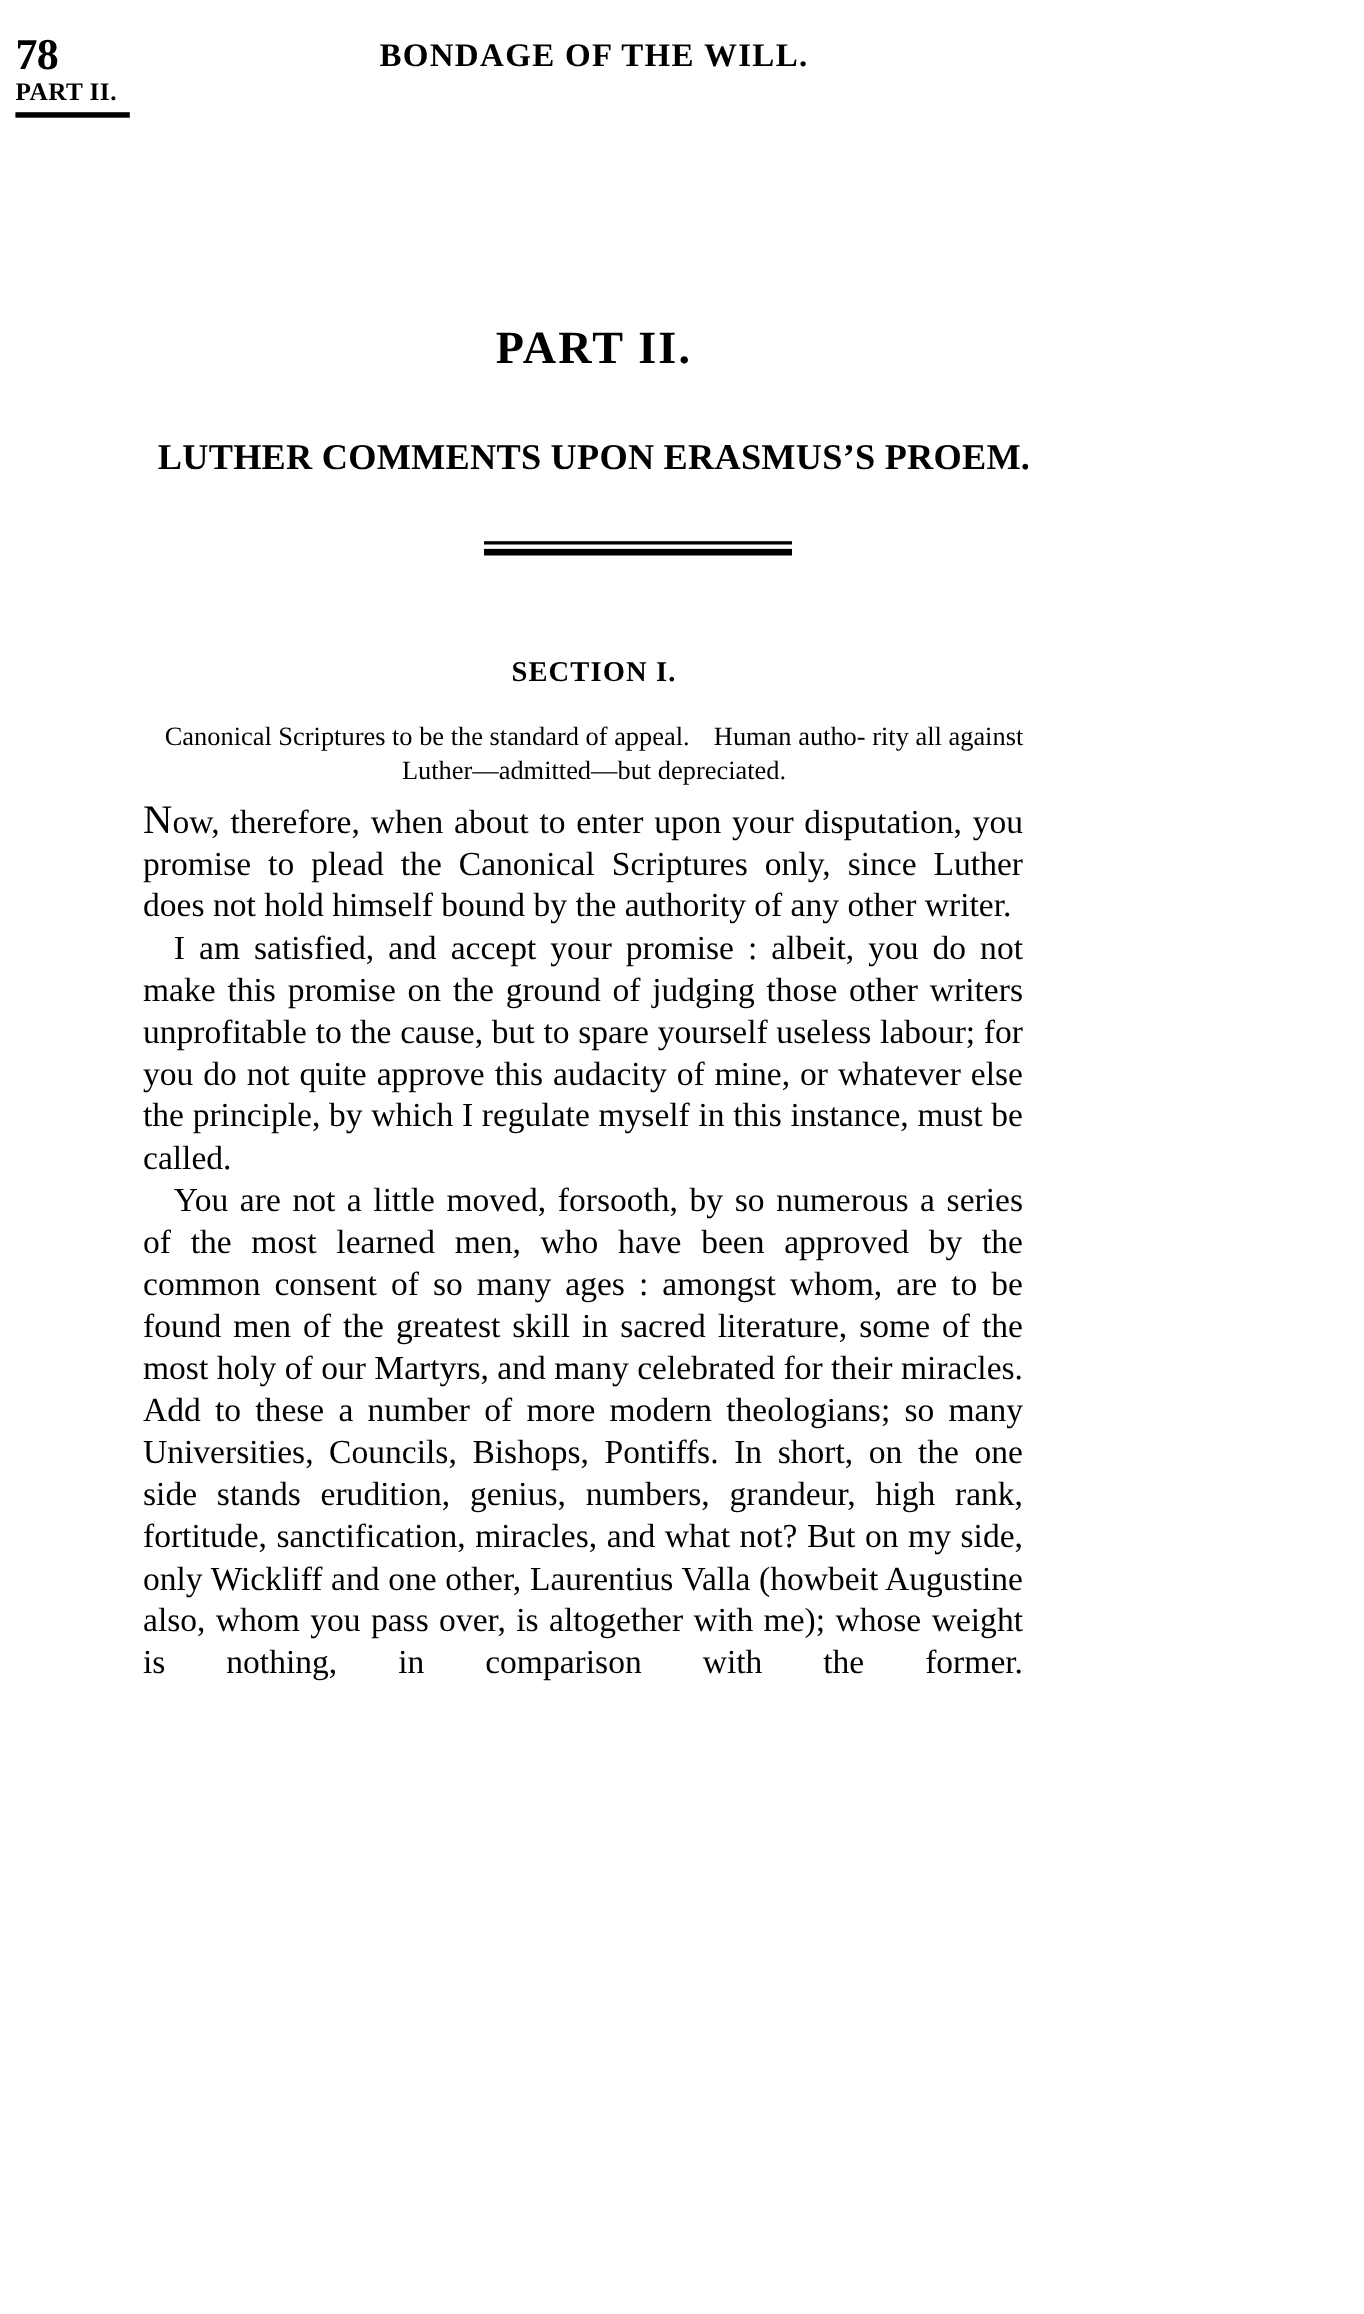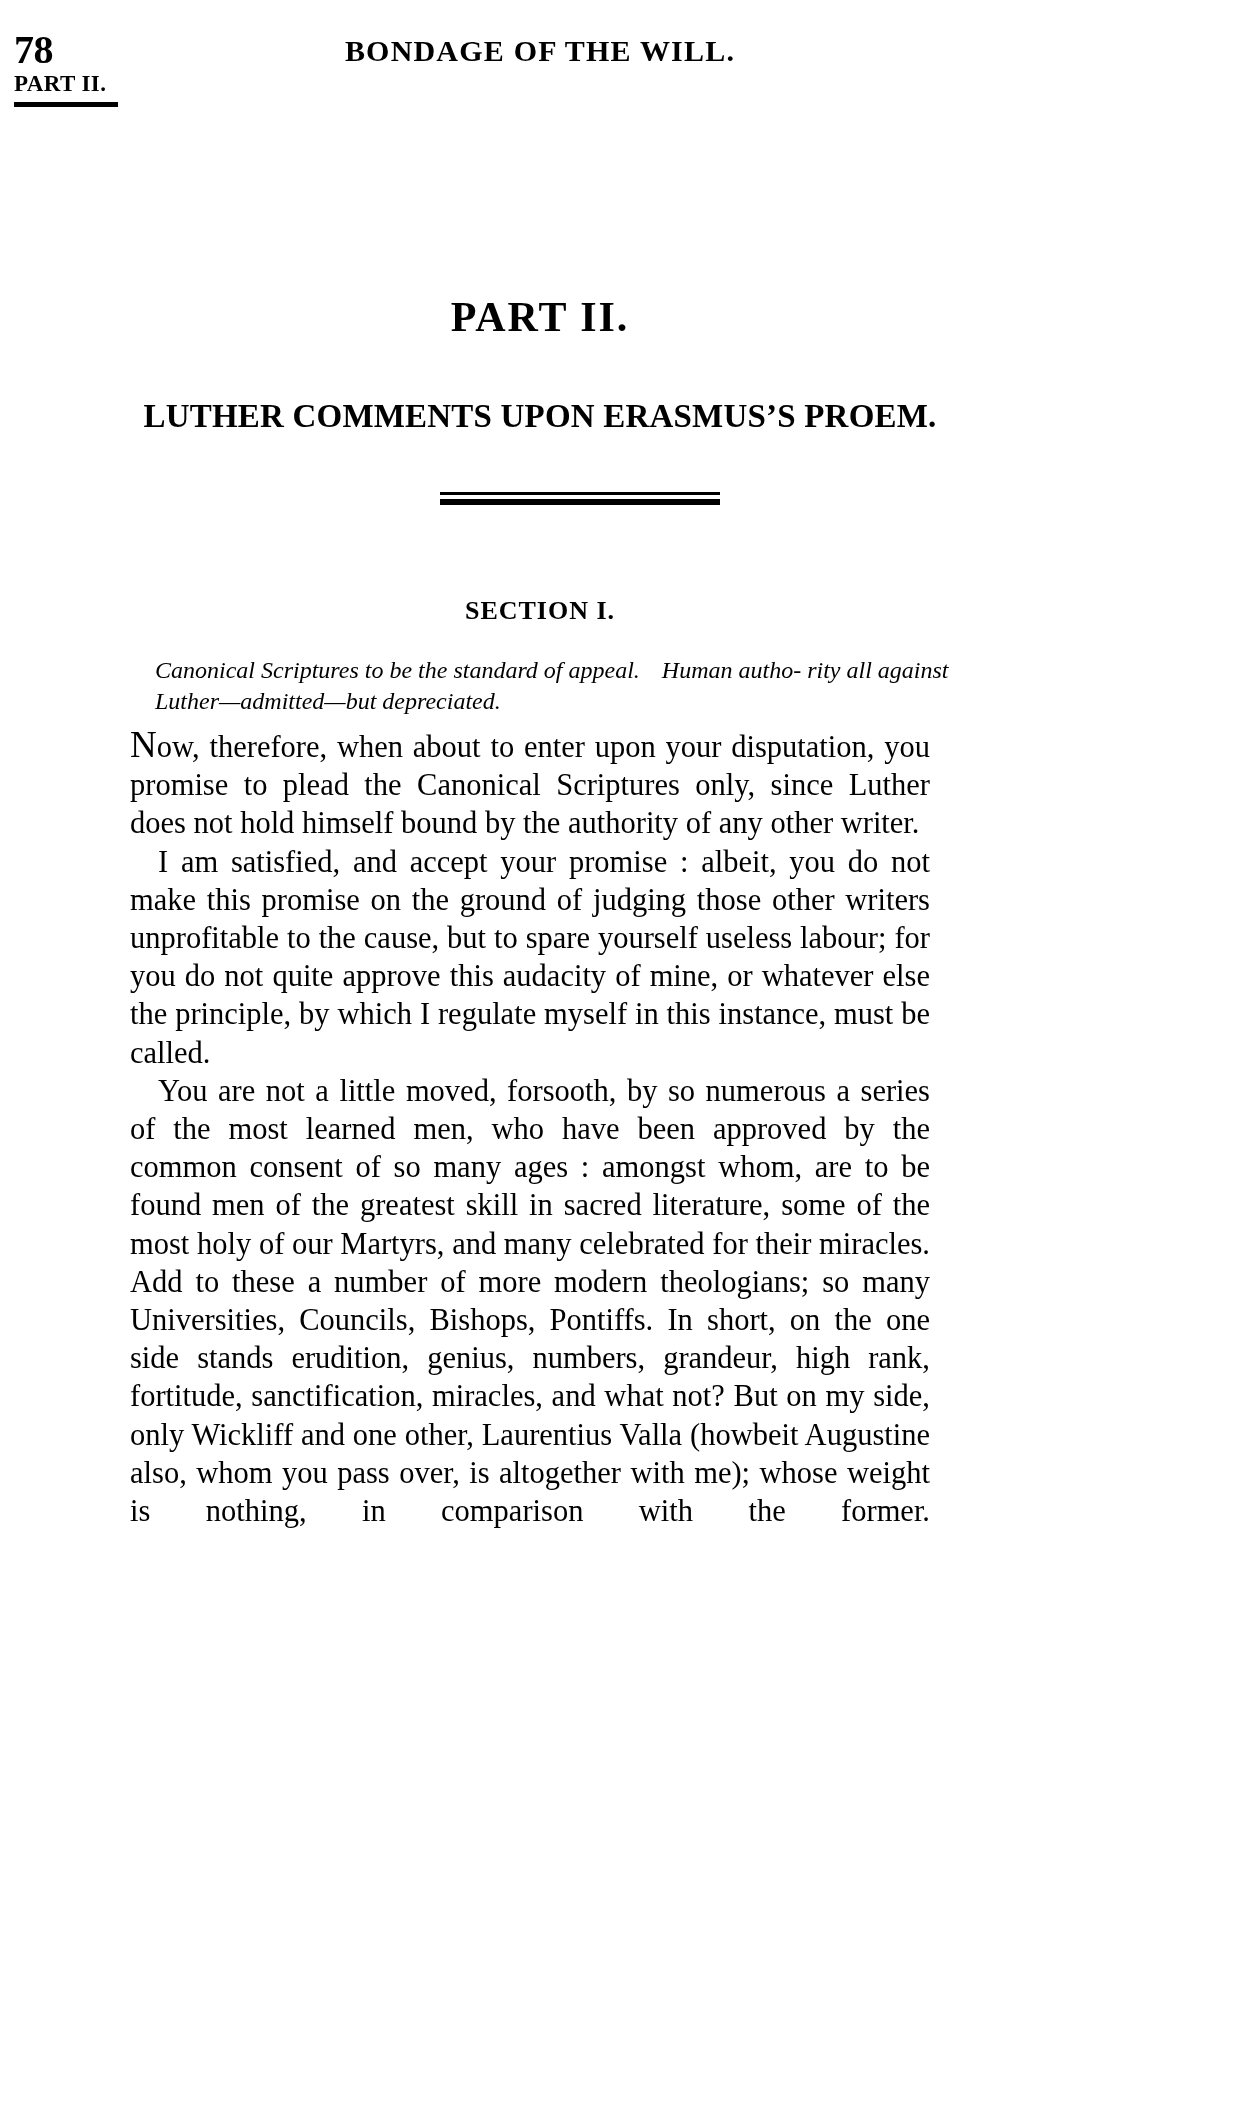--- a/index.html
+++ b/index.html
@@ -137,23 +137,23 @@
     font-weight: bold;
     letter-spacing: 1px;
     line-height: 1;
     transform: translateX(-80px);
   }
 
   
   .argument {
     position: absolute;
     top: 655px;
-    left: 155px;
+    left: 140px;
     width: 800px;
-    font-style: italic;
+    text-align: center;
     font-size: 24px;
     line-height: 31px;
   }
   .argument .gap {
     display: inline-block;
     width: 22px;
   }
 
   
   .body {

